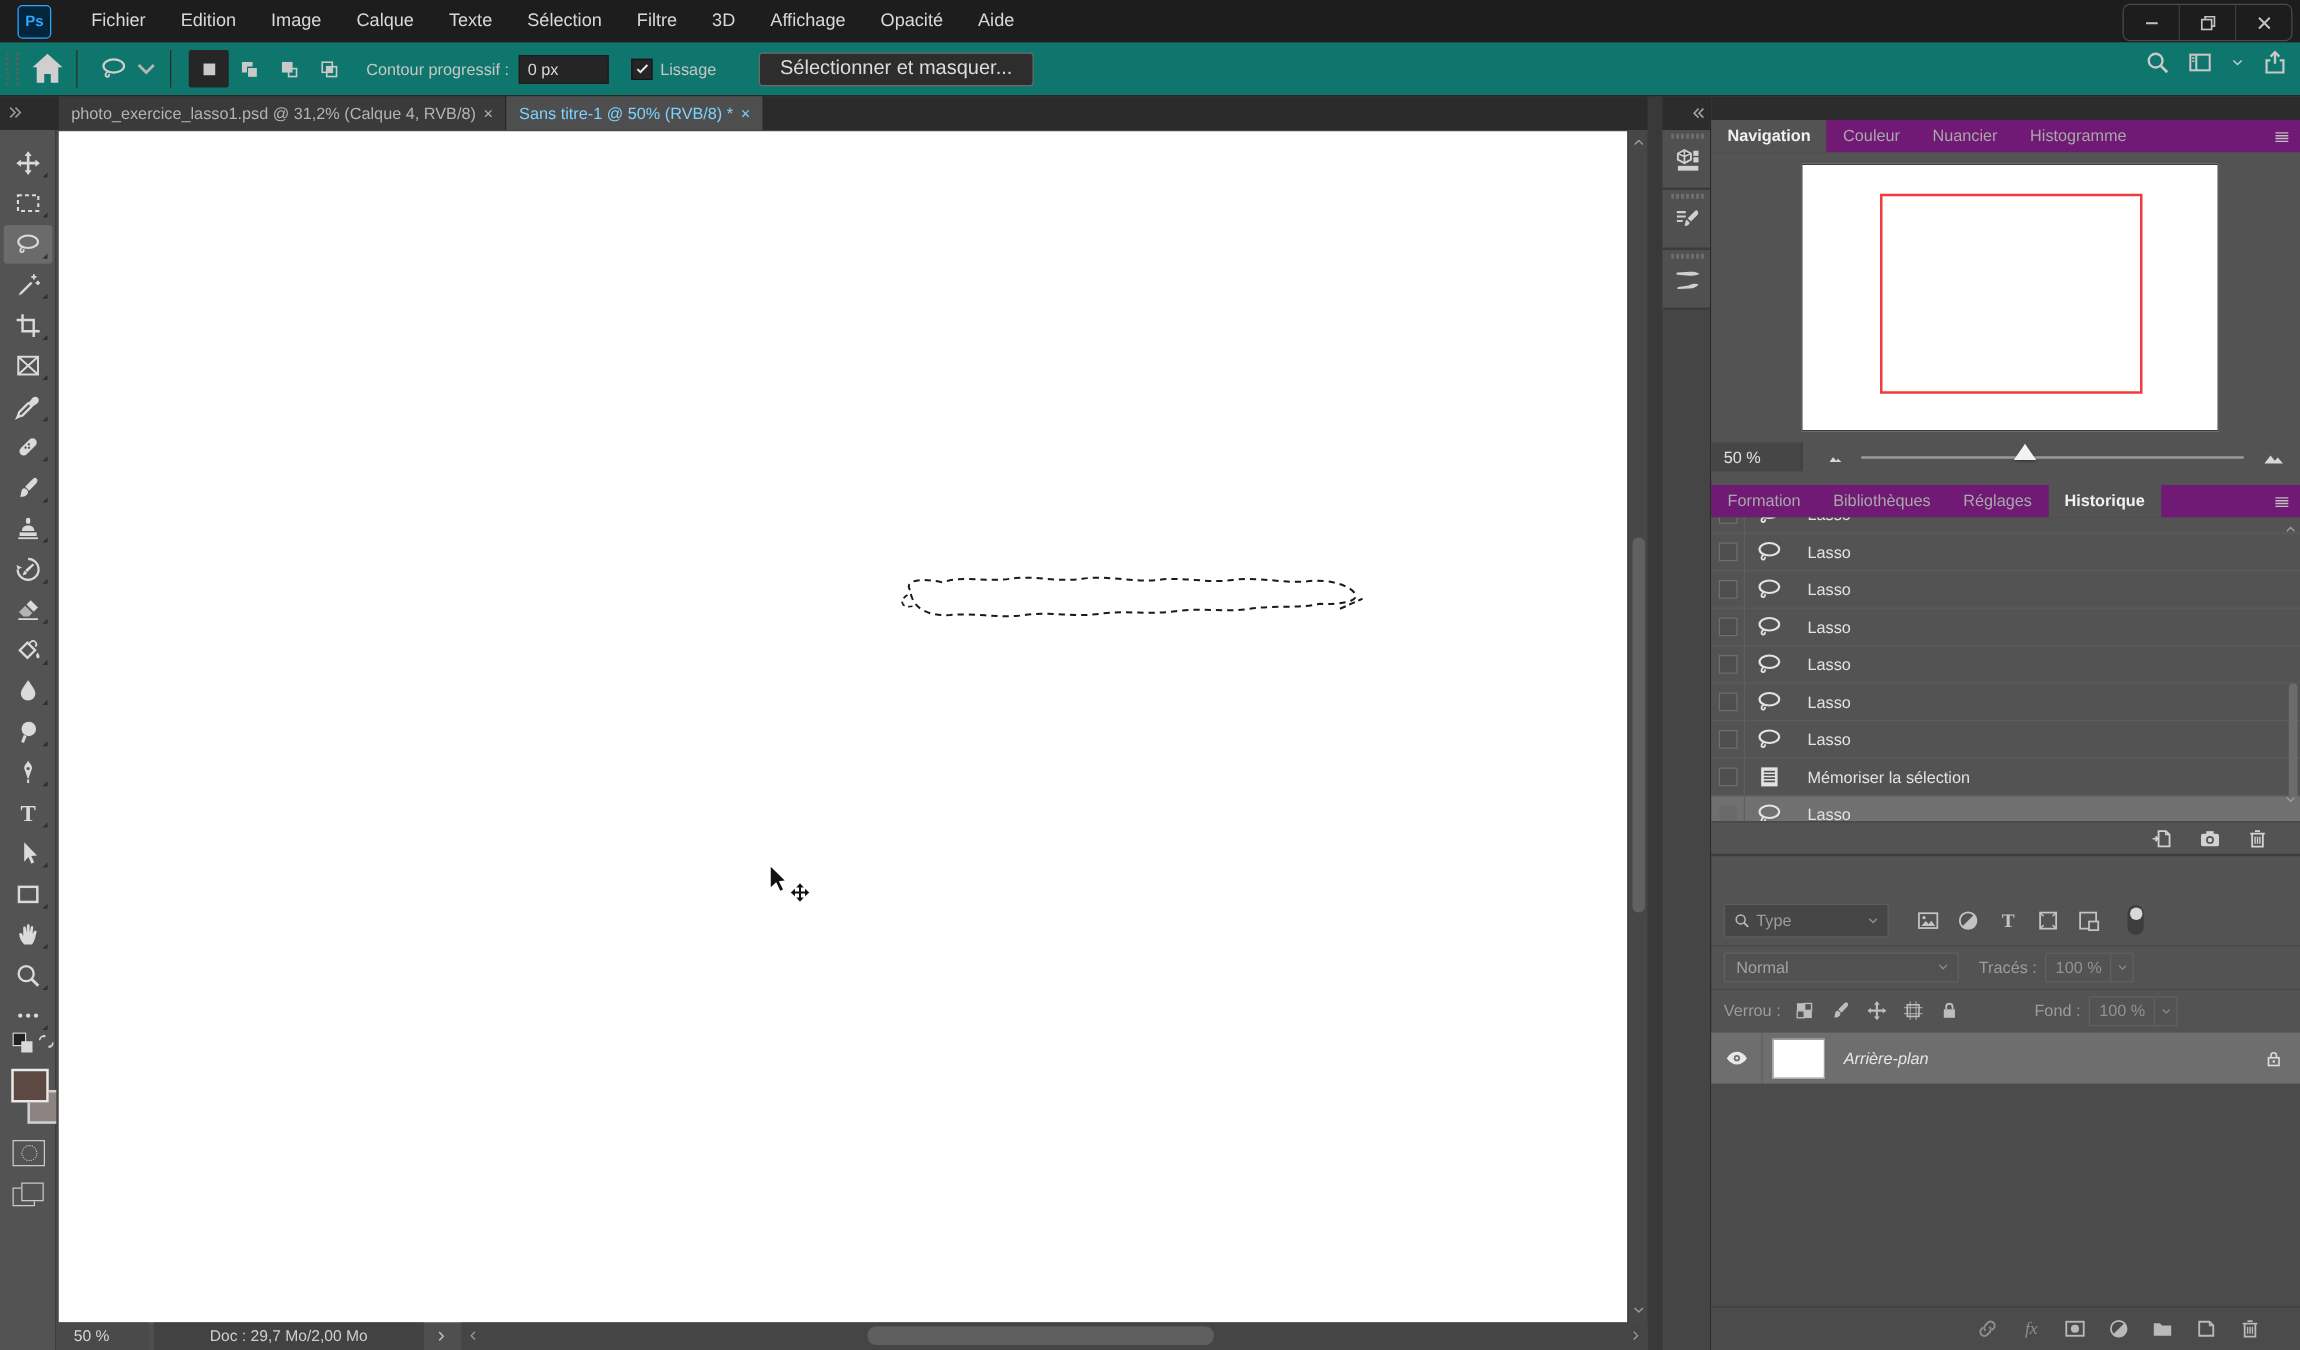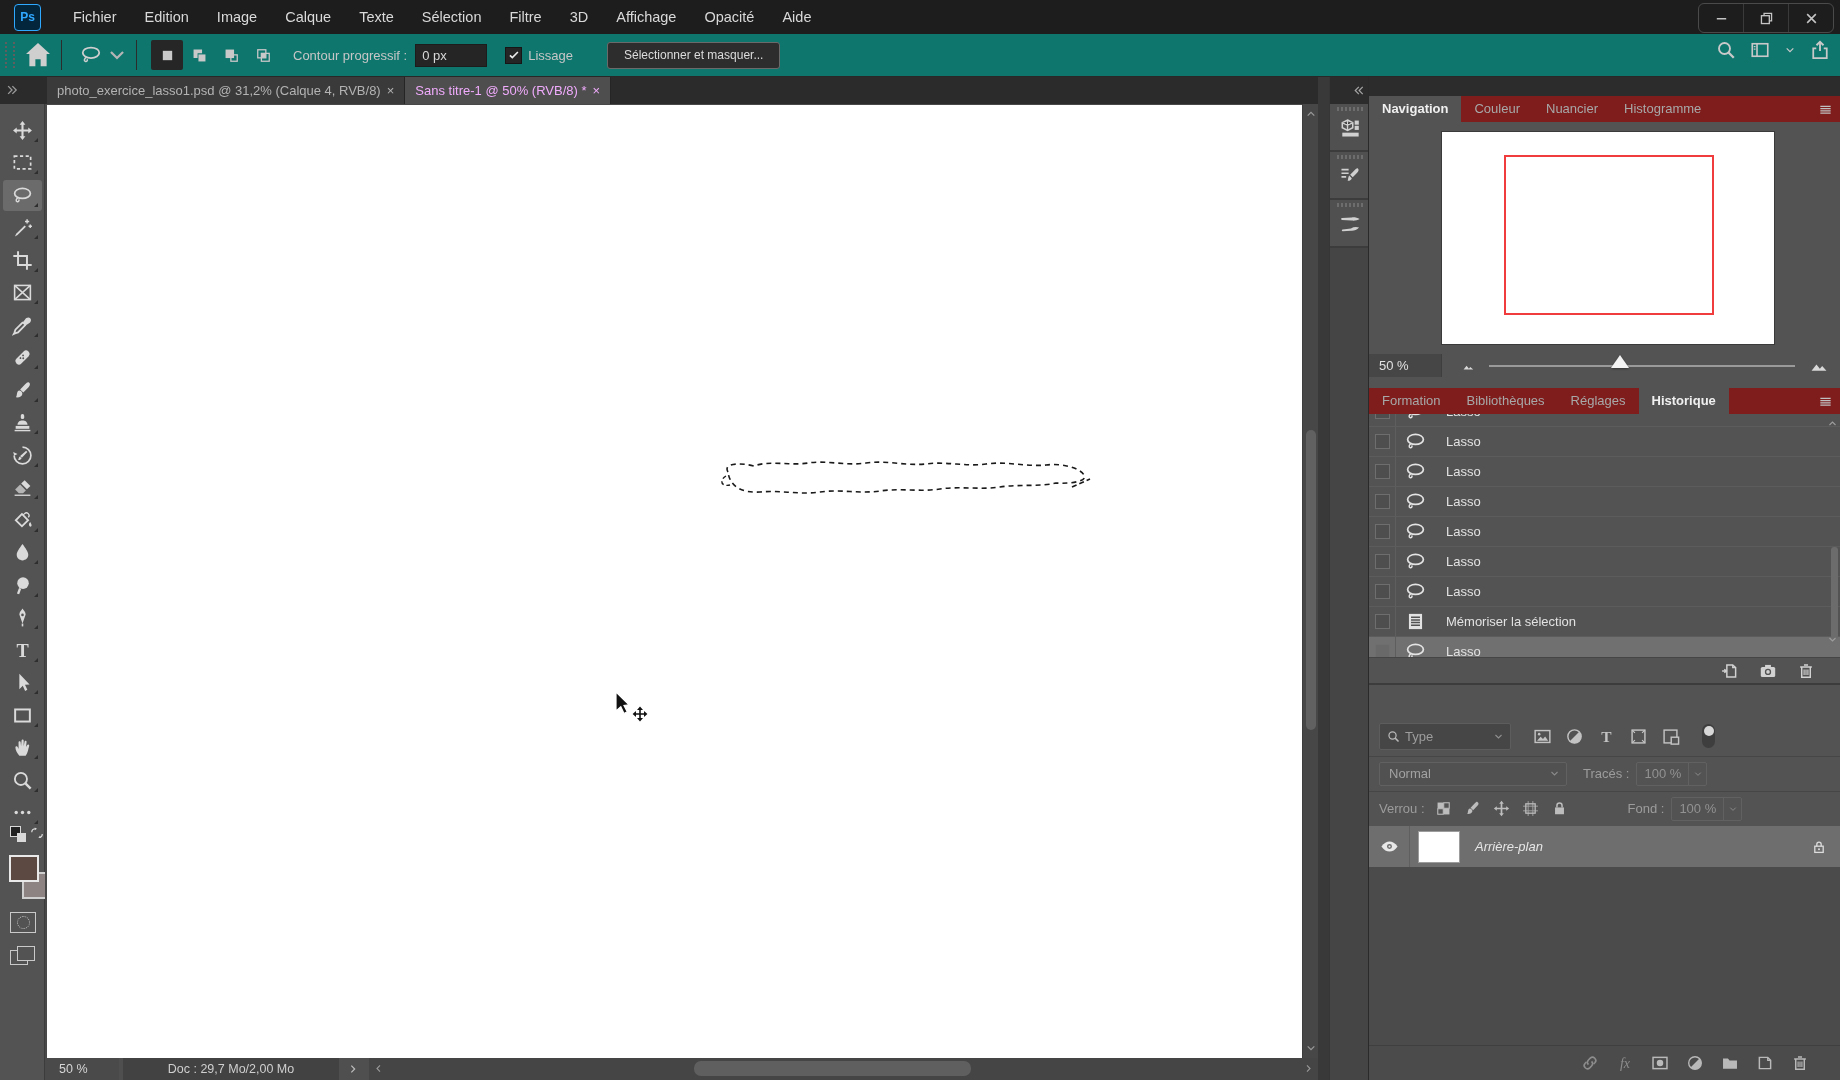--- a/index.html
+++ b/index.html
@@ -36,32 +36,32 @@
   .mode-btn{width:32px;height:30px;display:flex;align-items:center;justify-content:center;border-radius:2px}
   .mode-btn .icon{width:17px;height:17px;color:#c9c9c9}
   .mode-btn.pressed{background:#262626}
   .ob-label{font-size:13px;color:#c6c6c6;margin:0 8px 0 14px}
   #feather-input{width:58px;height:21px;background:#252525;border:1px solid #1c1c1c;color:#d9d9d9;
                  font-size:13px;padding:0 6px;font-family:"Liberation Sans",sans-serif}
   #smooth-box{width:15px;height:15px;background:#252525;border:1px solid #161616;margin:0 6px 0 18px;
               display:flex;align-items:center;justify-content:center}
   #smooth-box .icon{width:12px;height:12px;color:#eaeaea}
   #select-mask-btn{margin-left:26px;height:25px;padding:0 16px;background:#2d2d2d;border:1px solid #6a6a6a;
-                   border-radius:3px;color:#dcdcdc;font-size:12px;display:flex;align-items:center}
+                   border-radius:3px;color:#dcdcdc;font-size:16px;display:flex;align-items:center}
   #ob-right{position:absolute;right:10px;top:40px;display:flex;align-items:center;gap:14px}
   #ob-right .icon{width:20px;height:20px;color:#c9c9c9}
   #ob-right .icon.small{width:12px;height:12px}
 
   
   #tabbar{left:0;top:77px;width:1840px;height:27px;background:#2b2b2b;display:flex;align-items:flex-end}
   #toolbar-collapse{position:absolute;left:5px;top:83px;width:14px;height:14px;color:#9a9a9a}
   #doc-tabs{display:flex;margin-left:47px;height:27px}
   .doc-tab{display:flex;align-items:center;padding:0 10px;font-size:13px;height:27px;
            background:#3a3a3a;color:#b3b3b3;border-right:1px solid #252525}
-  .doc-tab.active{background:#4e4e4e;color:#f0abfc}
+  .doc-tab.active{background:#4e4e4e;color:#7dd3fc}
   .doc-tab .tab-close{margin-left:6px;font-size:13px;color:inherit}
 
   
   #toolbar{left:0;top:104px;width:45px;height:976px;background:#535353;border-right:1px solid #3c3c3c;
            padding-top:10px;box-sizing:border-box}
   .tool{width:45px;height:32.5px;display:flex;align-items:center;justify-content:center;position:relative}
   .tool .icon{width:21px;height:21px;color:#dadada}
   .tool.selected::before{content:"";position:absolute;left:3px;right:3px;top:1px;bottom:1px;
                          background:#6b6b6b;border-radius:3px}
   .tool .icon{position:relative}
@@ -101,21 +101,21 @@
   #dock-strip{left:1329px;top:77px;width:39px;height:1003px;background:#454545;border-left:1px solid #363636}
   #dock-strip .band{height:27px;background:#2c2c2c;display:flex;align-items:center;justify-content:flex-end}
   #dock-strip .band .icon{width:13px;height:13px;margin-right:4px;color:#a5a5a5}
   .dock-sec{height:46px;background:#505050;border-bottom:2px solid #3c3c3c;display:flex;flex-direction:column;align-items:center}
   .dock-sec .grip-dots{margin-top:3px;width:26px;height:4px;
       background:repeating-linear-gradient(90deg,#6d6d6d 0 2px,transparent 2px 4px)}
   .dock-sec .icon{width:22px;height:22px;margin-top:6px;color:#d0d0d0}
 
   
   #right-panel{left:1368px;top:77px;width:472px;height:1003px;background:#535353;border-left:1px solid #2a2a2a}
-  .ptab-row{position:absolute;left:0;width:472px;height:26px;background:#7f1d1d;display:flex;align-items:flex-end}
+  .ptab-row{position:absolute;left:0;width:472px;height:26px;background:#701a75;display:flex;align-items:flex-end}
   .ptab{padding:0 13px;height:26px;line-height:26px;font-size:13px;color:#a8a8a8;white-space:nowrap}
   .ptab.active{background:#535353;color:#f0f0f0;font-weight:bold}
   .ptab-menu{position:absolute;right:8px;top:6px;width:15px;height:15px;color:#c0c0c0}
   #rp-topband{position:absolute;left:0;top:0;width:472px;height:19px;background:#2c2c2c}
 
   #nav-tabs{top:19px}
   #nav-body{position:absolute;left:0;top:45px;width:472px;height:261px;background:#535353}
   #nav-preview{position:absolute;left:72px;top:9px;width:332px;height:212px;background:#fff;border:1px solid #3a3a3a}
   #nav-proxy{position:absolute;left:62px;top:23px;width:206px;height:156px;border:2px solid var(--proxy,#f03c3c)}
   #nav-zoomrow{position:absolute;left:0;top:230px;width:472px;height:27px;display:flex;align-items:center}

